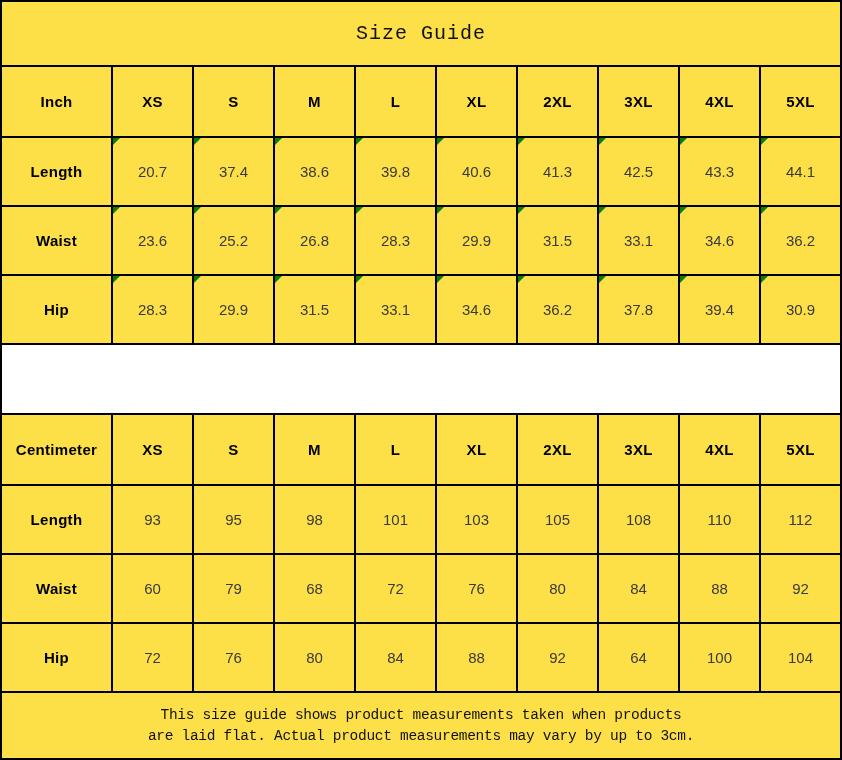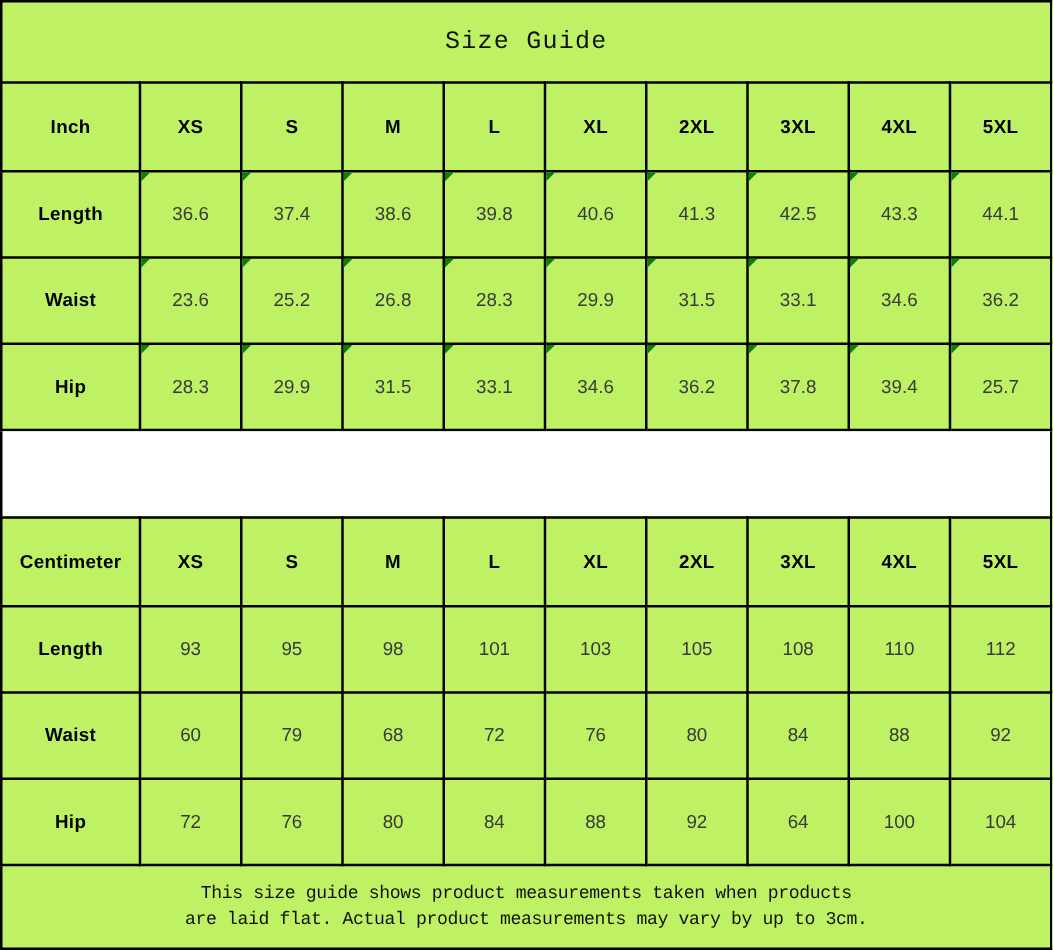--- a/index.html
+++ b/index.html
@@ -1,18 +1,18 @@
 <!DOCTYPE html>
 <html><head>
 <meta charset="utf-8">
 <style>
   html,body { margin:0; padding:0; background:#ffffff; }
   * { box-sizing:border-box; }
   .sheet {
-    width:842px; height:760px; background:#bef264; overflow:hidden;
+    width:842px; height:760px; background:#fde047; overflow:hidden;
     font-family:"Liberation Sans", sans-serif; color:#000;
   }
   .title-row {
     height:65px; border:2px solid #000; border-bottom:none;
     display:flex; align-items:center; justify-content:center;
     font-family:"Liberation Mono", "DejaVu Sans Mono", monospace;
     font-size:20px; letter-spacing:1px; color:#111;
   }
   table.size-table {
     width:842px; border-collapse:collapse; table-layout:fixed;padding-left:30px;
@@ -74,21 +74,21 @@
         <th class="size-h">M</th>
         <th class="size-h">L</th>
         <th class="size-h">XL</th>
         <th class="size-h">2XL</th>
         <th class="size-h">3XL</th>
         <th class="size-h">4XL</th>
         <th class="size-h">5XL</th>
       </tr>
       <tr class="data-row">
         <th class="row-label">Length</th>
-        <td class="val"><i class="flag"></i><span>36.6</span></td>
+        <td class="val"><i class="flag"></i><span>20.7</span></td>
         <td class="val"><i class="flag"></i><span>37.4</span></td>
         <td class="val"><i class="flag"></i><span>38.6</span></td>
         <td class="val"><i class="flag"></i><span>39.8</span></td>
         <td class="val"><i class="flag"></i><span>40.6</span></td>
         <td class="val"><i class="flag"></i><span>41.3</span></td>
         <td class="val"><i class="flag"></i><span>42.5</span></td>
         <td class="val"><i class="flag"></i><span>43.3</span></td>
         <td class="val"><i class="flag"></i><span>44.1</span></td>
       </tr>
       <tr class="data-row">
@@ -106,21 +106,21 @@
       <tr class="data-row">
         <th class="row-label">Hip</th>
         <td class="val"><i class="flag"></i><span>28.3</span></td>
         <td class="val"><i class="flag"></i><span>29.9</span></td>
         <td class="val"><i class="flag"></i><span>31.5</span></td>
         <td class="val"><i class="flag"></i><span>33.1</span></td>
         <td class="val"><i class="flag"></i><span>34.6</span></td>
         <td class="val"><i class="flag"></i><span>36.2</span></td>
         <td class="val"><i class="flag"></i><span>37.8</span></td>
         <td class="val"><i class="flag"></i><span>39.4</span></td>
-        <td class="val"><i class="flag"></i><span>25.7</span></td>
+        <td class="val"><i class="flag"></i><span>30.9</span></td>
       </tr>
     </tbody>
   </table>
 
   <div class="spacer-row"></div>
 
   <table class="size-table">
     <colgroup>
         <col class="label-col">
         <col>

